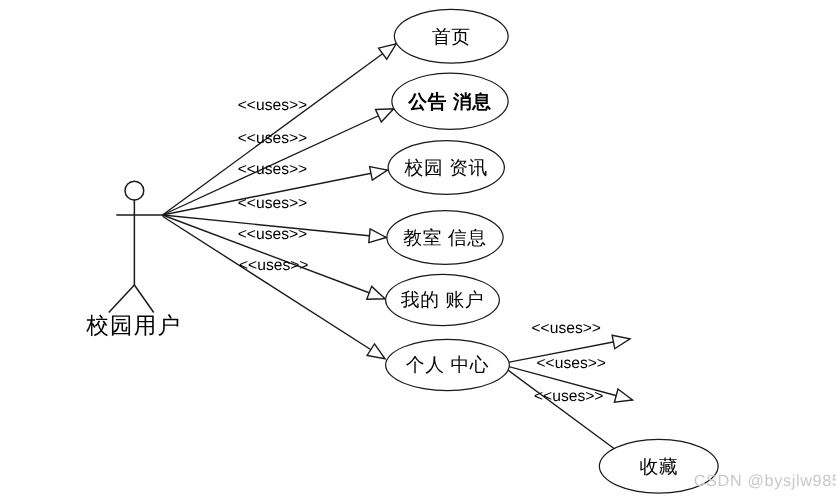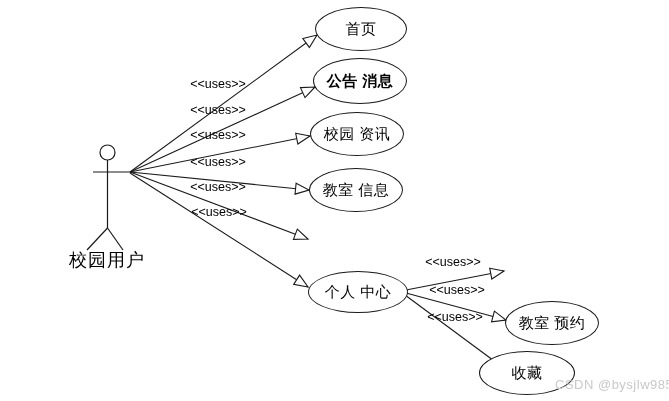--- a/index.html
+++ b/index.html
@@ -97,22 +97,22 @@
       <line x1="406" y1="290" x2="504" y2="271" marker-end="url(#arrowOpen)"></line>
       <line x1="406" y1="293" x2="506" y2="320" marker-end="url(#arrowOpen)"></line>
       <line x1="405" y1="295" x2="505" y2="369" marker-end="url(#arrowOpen)"></line>
     </g>
   </svg>
 
   <div class="node" style="left:315px; top:7px;  width:92px;  height:44px;">首页</div>
   <div class="node" style="left:313px; top:58px; width:94px;  height:46px;font-weight:bold;">公告 消息</div>
   <div class="node" style="left:310px; top:112px;width:94px;  height:44px;">校园 资讯</div>
   <div class="node" style="left:309px; top:168px;width:94px;  height:44px;">教室 信息</div>
+  <div class="node" style="left:308px; top:219px;width:92px;  height:42px;">我的 账户</div>
   <div class="node" style="left:308px; top:271px;width:100px; height:42px;">个人 中心</div>
-  <div class="node" style="left:505px; top:301px;width:94px;  height:44px;">教室 预约</div>
   <div class="node" style="left:479px; top:351px;width:96px;  height:44px;">收藏</div>
 
   <span class="uses-label" style="left:218px; top:84px;">&lt;&lt;uses&gt;&gt;</span>
   <span class="uses-label" style="left:218px; top:110px;">&lt;&lt;uses&gt;&gt;</span>
   <span class="uses-label" style="left:218px; top:135px;">&lt;&lt;uses&gt;&gt;</span>
   <span class="uses-label" style="left:218px; top:162px;">&lt;&lt;uses&gt;&gt;</span>
   <span class="uses-label" style="left:218px; top:187px;">&lt;&lt;uses&gt;&gt;</span>
   <span class="uses-label" style="left:219px; top:212px;">&lt;&lt;uses&gt;&gt;</span>
 
   <span class="uses-label" style="left:453px; top:262px;">&lt;&lt;uses&gt;&gt;</span>

